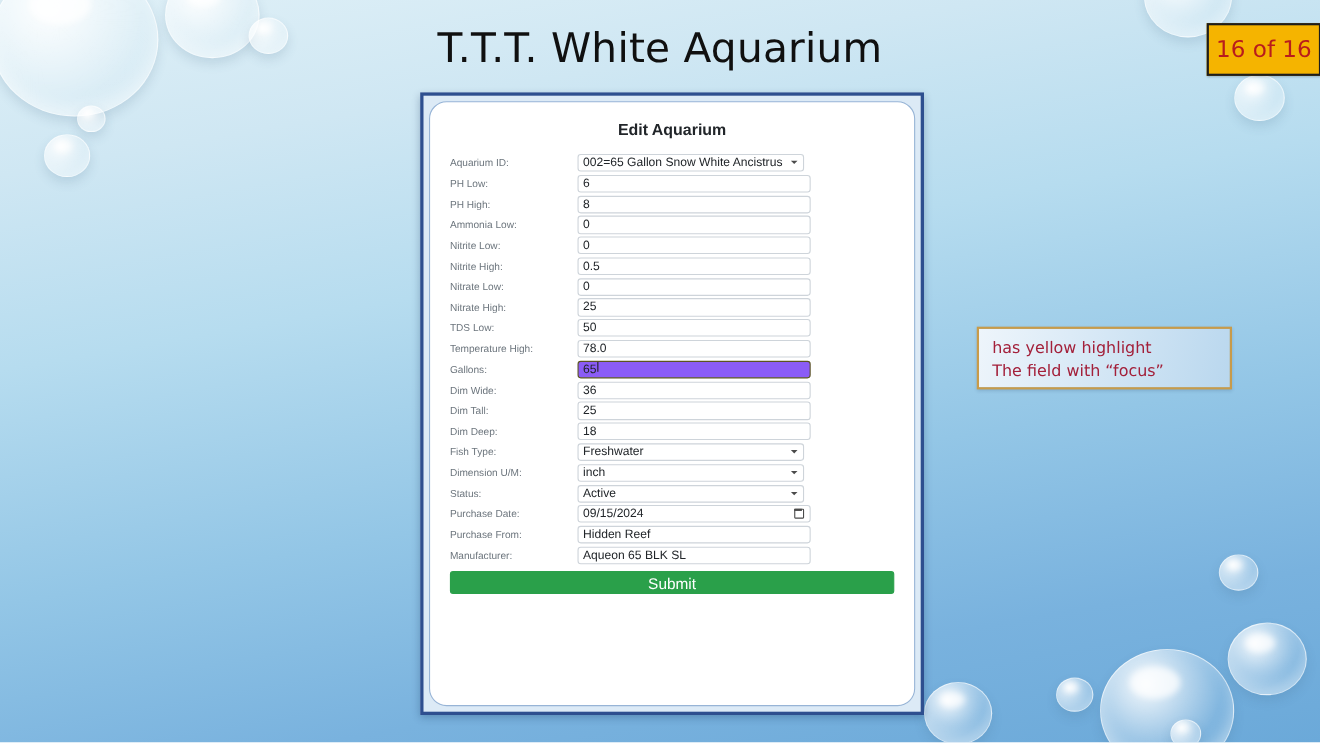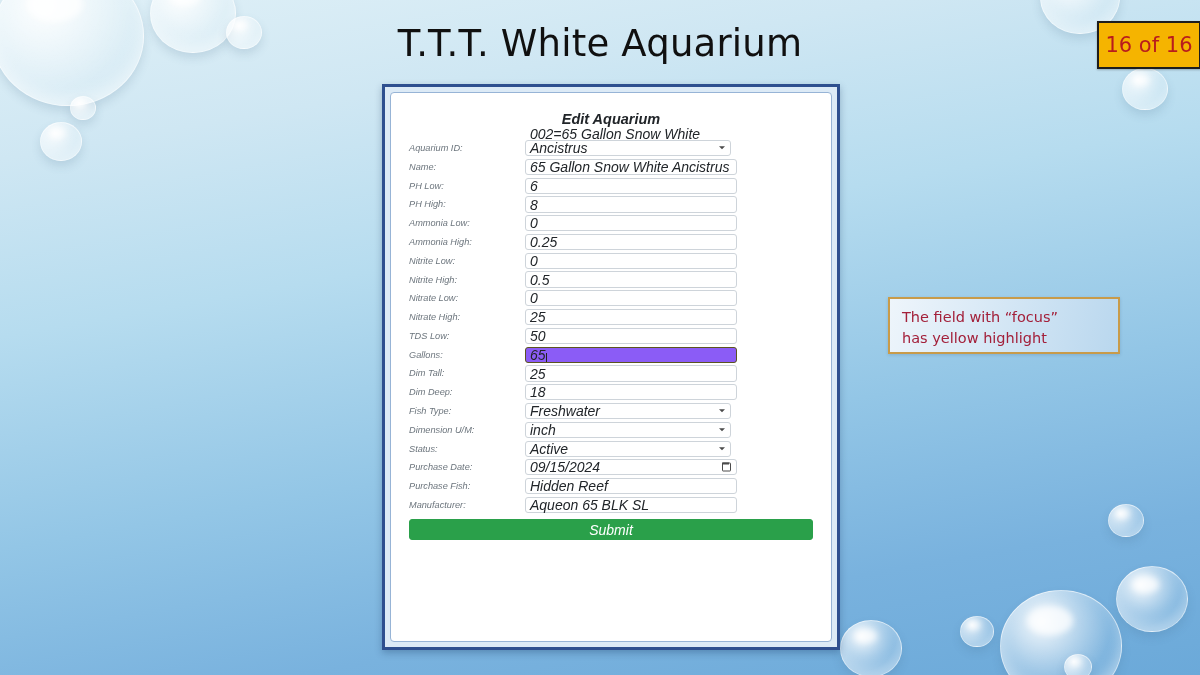--- a/index.html
+++ b/index.html
@@ -44,38 +44,38 @@
 
   
   #frame{
     position:absolute;left:382px;top:84px;width:458px;height:566px;
     background:#dceaf6;border:3px solid #2e4f8f;
     box-shadow:0 3px 7px rgba(20,50,90,.3);
     padding:5px;box-sizing:border-box;
   }
   #card{
     width:100%;height:100%;box-sizing:border-box;
-    background:#ffffff;border:1px solid #97b4d6;border-radius:4px;
-    padding:12px 18px 10px 18px;overflow:hidden;font-style:italic;
+    background:#ffffff;border:1px solid #97b4d6;border-radius:16px;
+    padding:12px 18px 10px 18px;overflow:hidden;
   }
   #form-title{
     text-align:center;font-size:14.5px;font-weight:bold;color:#212529;
     margin:6px 0 13px 0;font-family:"Liberation Sans", sans-serif;
   }
 
   .row{display:flex;align-items:center;margin-bottom:2.6px;height:16.2px;}
   .lbl{
     width:116px;text-align:left;padding-right:7px;box-sizing:border-box;
     font-size:9.2px;color:#6c757d;white-space:nowrap;line-height:16px;
   }
   .ctl{
     flex:1;height:16.2px;box-sizing:border-box;
     border:1px solid #ced4da;border-radius:3px;background:#fff;
-    font-size:14px;color:#212529;line-height:14px;
-    padding:0 4px;display:flex;align-items:flex-end;position:relative;
+    font-size:11px;color:#212529;line-height:14px;
+    padding:0 4px;display:flex;align-items:flex-start;position:relative;
   }
   .ctl.select{max-width:206px;padding-right:14px;}
   .ctl.text{max-width:212px;}
   .ctl .caret{
     position:absolute;right:5px;top:50%;transform:translateY(-60%);
     width:0;height:0;border-left:3.2px solid transparent;border-right:3.2px solid transparent;
     border-top:3.6px solid #4a4a4a;
   }
   .ctl .calicon{
     position:absolute;right:5px;top:50%;transform:translateY(-50%);
@@ -140,50 +140,38 @@
       <div id="form-title">Edit Aquarium</div>
       <div id="field-rows">
           <div class="row">
             <div class="lbl">Aquarium ID:</div>
             <div class="ctl select">
               <span>002=65 Gallon Snow White Ancistrus</span>
               <span class="caret"></span>
             </div>
           </div>
           <div class="row">
-            <div class="lbl">Name:</div>
-            <div class="ctl text">
-              <span>65 Gallon Snow White Ancistrus</span>
-            </div>
-          </div>
-          <div class="row">
             <div class="lbl">PH Low:</div>
             <div class="ctl text">
               <span>6</span>
             </div>
           </div>
           <div class="row">
             <div class="lbl">PH High:</div>
             <div class="ctl text">
               <span>8</span>
             </div>
           </div>
           <div class="row">
             <div class="lbl">Ammonia Low:</div>
             <div class="ctl text">
               <span>0</span>
             </div>
           </div>
           <div class="row">
-            <div class="lbl">Ammonia High:</div>
-            <div class="ctl text">
-              <span>0.25</span>
-            </div>
-          </div>
-          <div class="row">
             <div class="lbl">Nitrite Low:</div>
             <div class="ctl text">
               <span>0</span>
             </div>
           </div>
           <div class="row">
             <div class="lbl">Nitrite High:</div>
             <div class="ctl text">
               <span>0.5</span>
             </div>
@@ -197,30 +185,42 @@
           <div class="row">
             <div class="lbl">Nitrate High:</div>
             <div class="ctl text">
               <span>25</span>
             </div>
           </div>
           <div class="row">
             <div class="lbl">TDS Low:</div>
             <div class="ctl text">
               <span>50</span>
+            </div>
+          </div>
+          <div class="row">
+            <div class="lbl">Temperature High:</div>
+            <div class="ctl text">
+              <span>78.0</span>
             </div>
           </div>
           <div class="row">
             <div class="lbl">Gallons:</div>
             <div class="ctl text focus">
               <span>65</span>
               <span class="caret-bar"></span>
             </div>
           </div>
           <div class="row">
+            <div class="lbl">Dim Wide:</div>
+            <div class="ctl text">
+              <span>36</span>
+            </div>
+          </div>
+          <div class="row">
             <div class="lbl">Dim Tall:</div>
             <div class="ctl text">
               <span>25</span>
             </div>
           </div>
           <div class="row">
             <div class="lbl">Dim Deep:</div>
             <div class="ctl text">
               <span>18</span>
             </div>
@@ -247,34 +247,34 @@
             </div>
           </div>
           <div class="row">
             <div class="lbl">Purchase Date:</div>
             <div class="ctl text">
               <span>09/15/2024</span>
               <span class="calicon"></span>
             </div>
           </div>
           <div class="row">
-            <div class="lbl">Purchase Fish:</div>
+            <div class="lbl">Purchase From:</div>
             <div class="ctl text">
               <span>Hidden Reef</span>
             </div>
           </div>
           <div class="row">
             <div class="lbl">Manufacturer:</div>
             <div class="ctl text">
               <span>Aqueon 65 BLK SL</span>
             </div>
           </div>
         </div>
       <div id="submit">Submit</div>
     </div>
   </div>
 
   <div id="callout">
+    <div>has yellow highlight</div>
     <div>The field with “focus”</div>
-    <div>has yellow highlight</div>
   </div>
 
 </div>
 
 </body></html>

